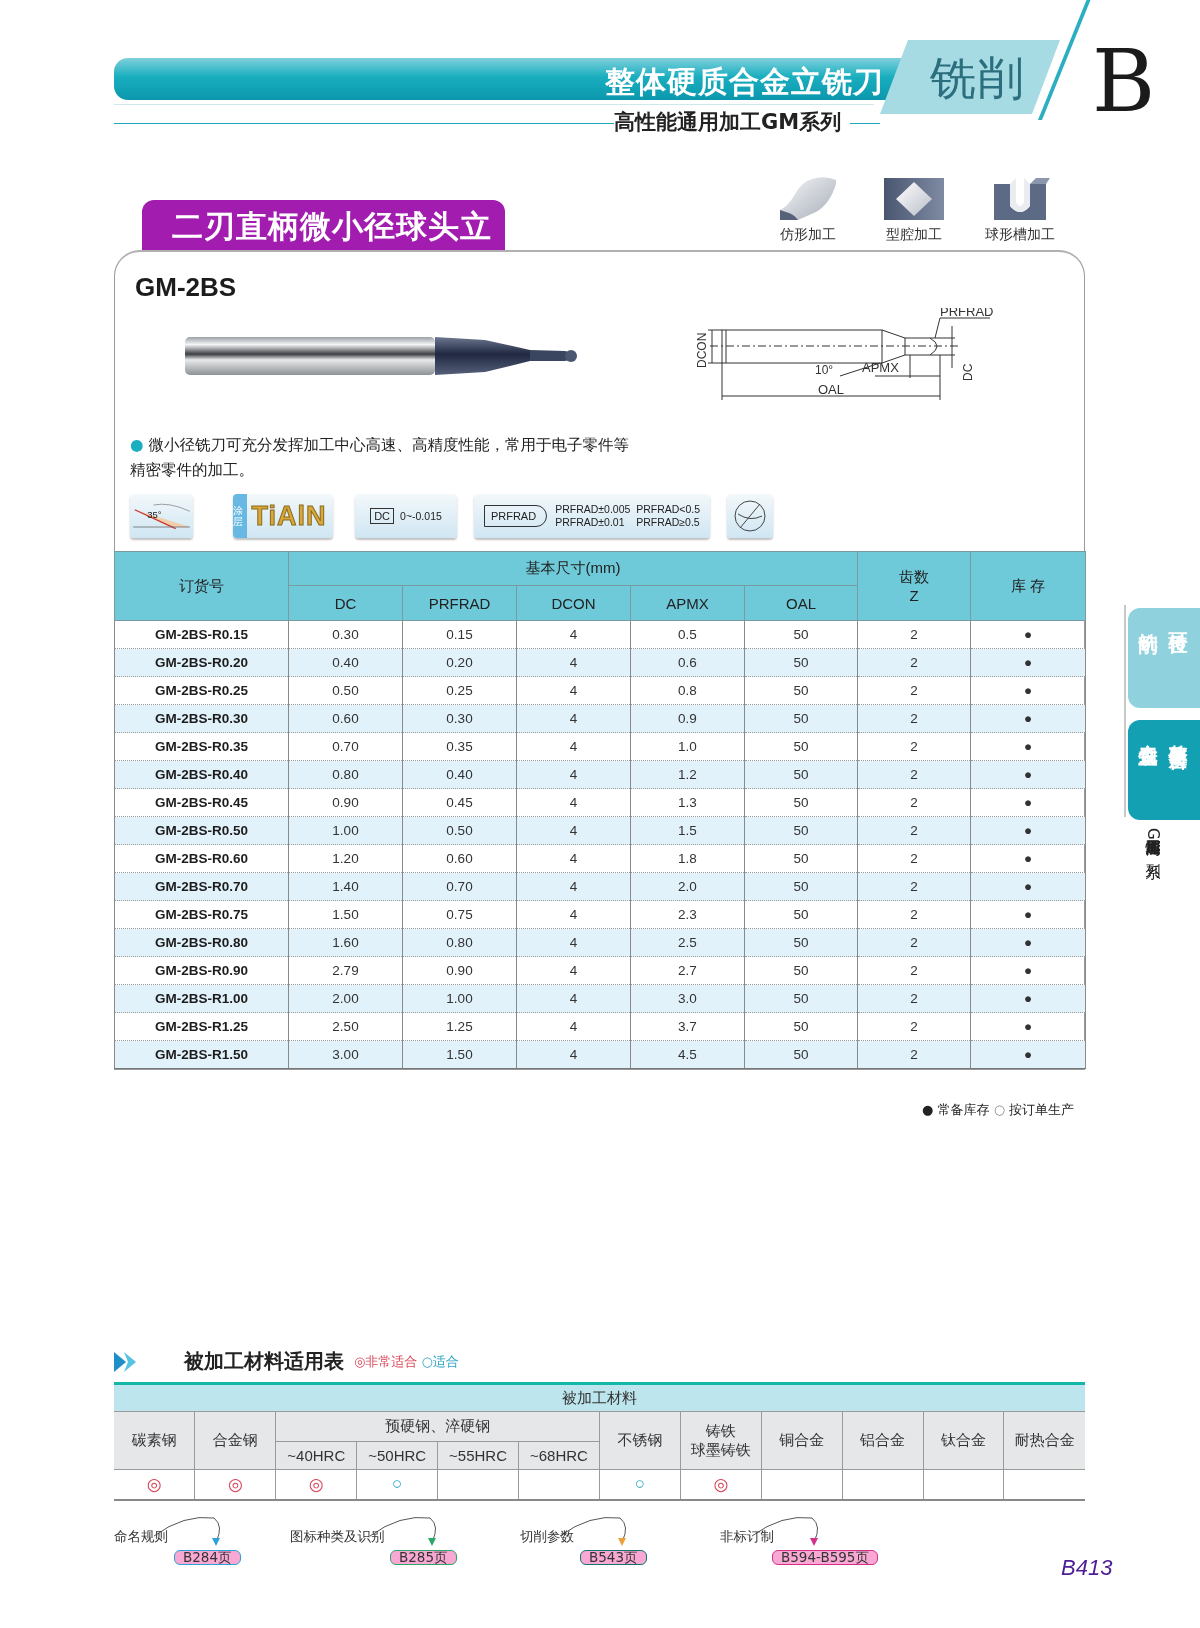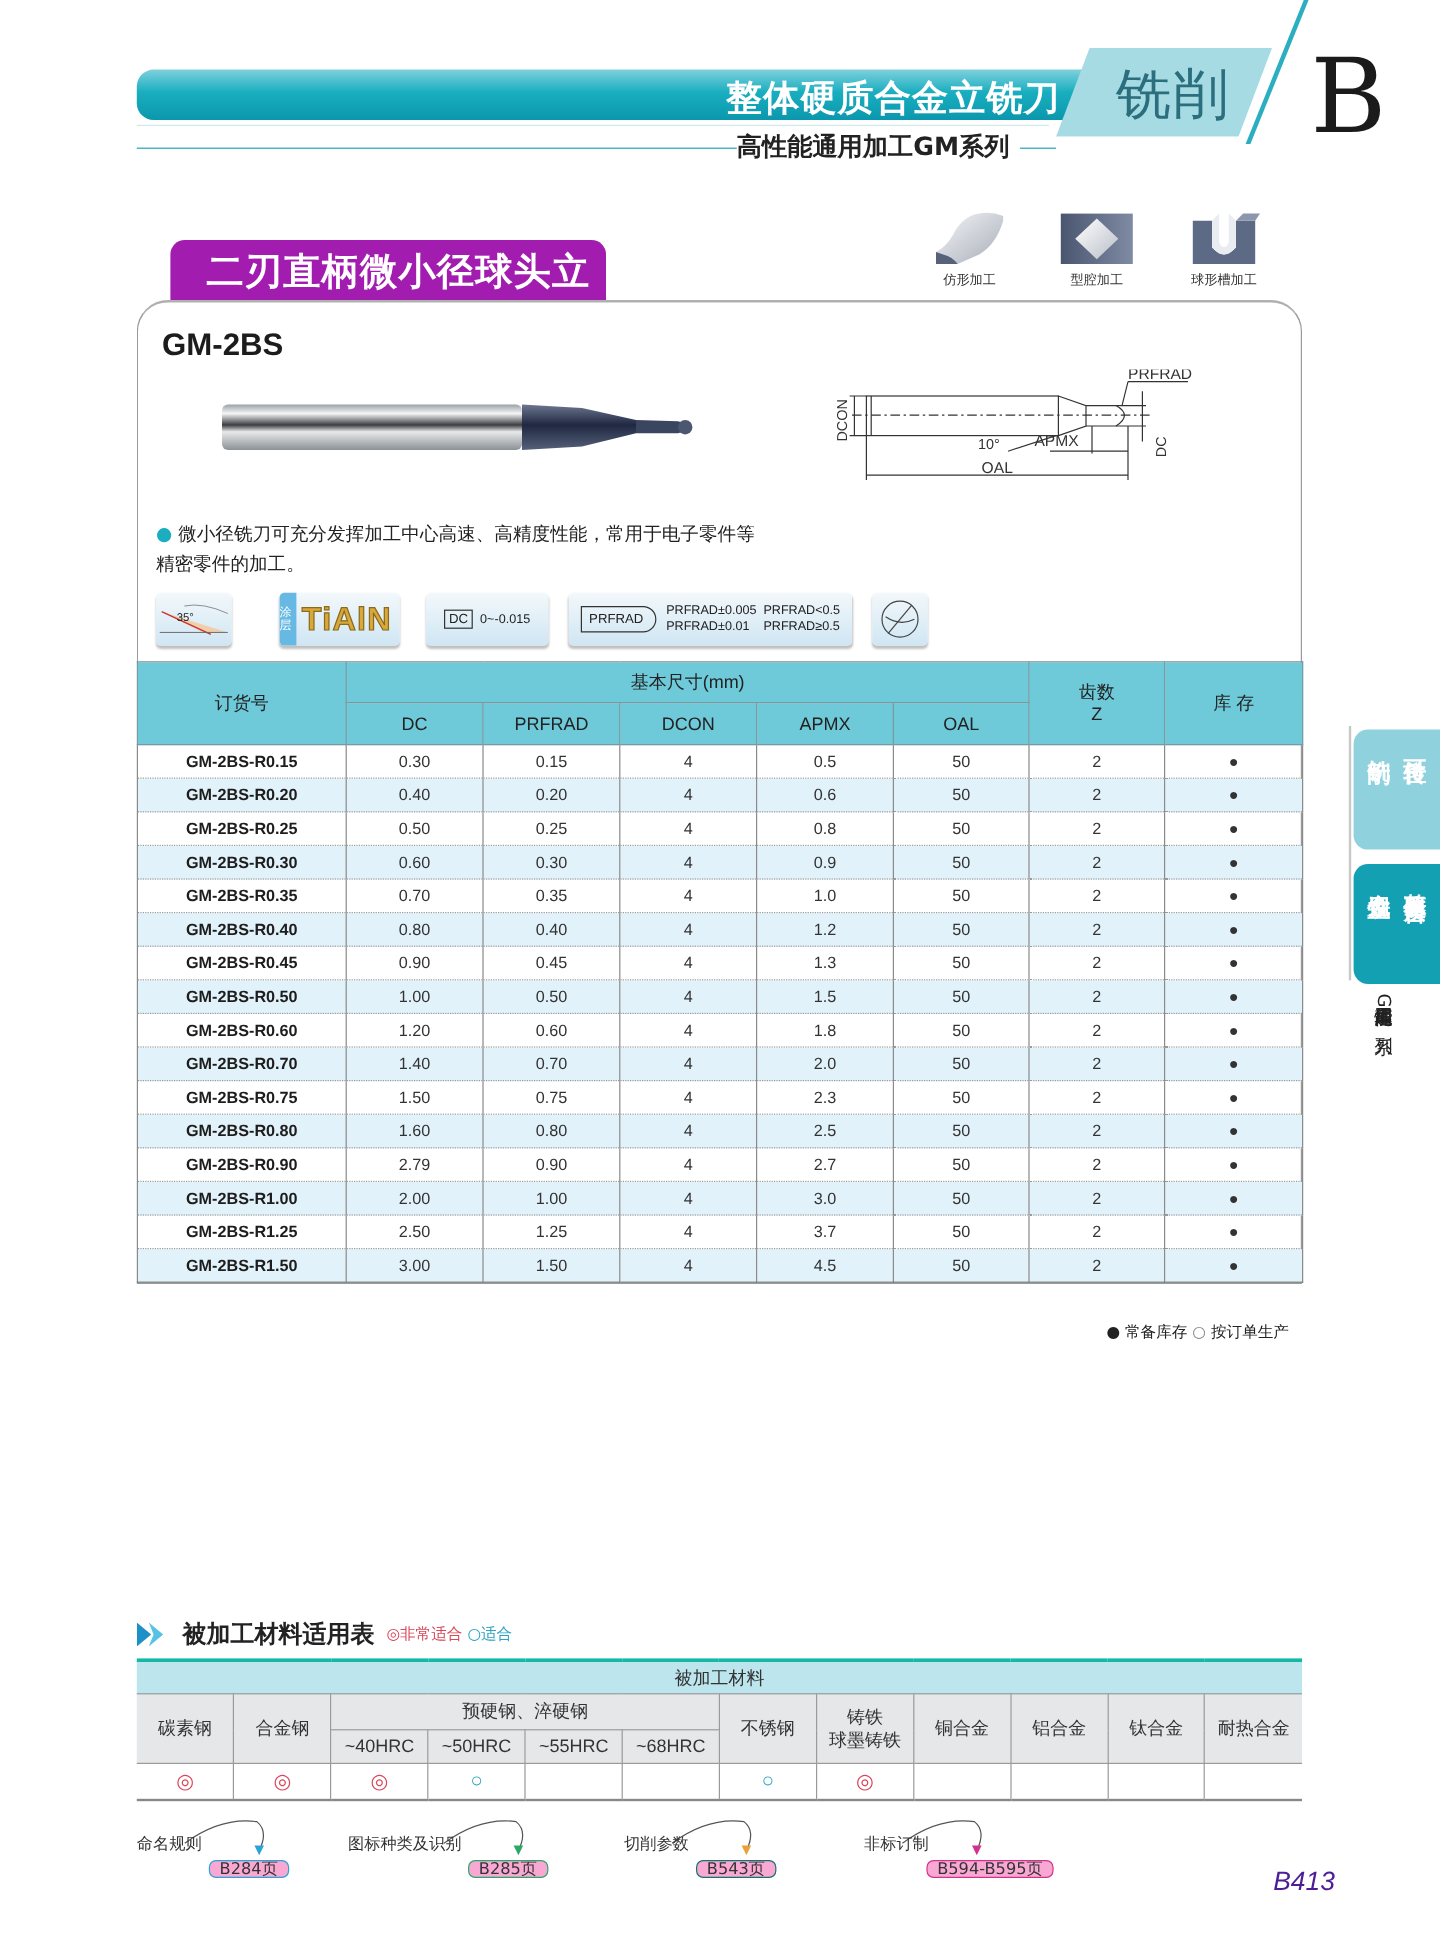--- a/index.html
+++ b/index.html
@@ -47,21 +47,21 @@
   .prod-tab {
     position: absolute; left: 142px; top: 200px; width: 363px; height: 50px;
     background: #a21caf; border-radius: 12px 12px 0 0;
   }
   .prod-tab-text {
     position: absolute; left: 30px; top: 6px; font-size: 31px; font-weight: bold; color: #fff; letter-spacing: 1px;
   }
   .apps { position: absolute; top: 176px; left: 770px; display: flex; gap: 30px; }
   .app { width: 76px; display: flex; flex-direction: column; align-items: center; }
   .app-pic { width: 64px; height: 46px; }
-  .app-label { font-size: 11px; margin-top: 4px; color: #333; }
+  .app-label { font-size: 14px; margin-top: 4px; color: #333; }
 
   
   .main-box {
     position: absolute; left: 114px; top: 250px; width: 971px; height: 820px;
     border: 1px solid #9a9a9a; border-top: 2px solid #b0b0b0; border-radius: 26px 26px 0 0;
   }
   .model {
     position: absolute; left: 135px; top: 272px; font-size: 26px; font-weight: bold; color: #1c1c1c; font-family: "Liberation Sans", sans-serif;
   }
   .tool-img { position: absolute; left: 185px; top: 330px; }
@@ -109,21 +109,21 @@
   }
   .side-tab.t1 { top: 608px; height: 100px; background: #8fd1dd; }
   .side-tab.t2 { top: 720px; height: 100px; background: #14a0b3; }
   .vcol { writing-mode: vertical-rl; font-size: 19px; font-weight: bold; color: #fff; letter-spacing: 1px; }
   .side-series {
     position: absolute; left: 1143px; top: 828px; writing-mode: vertical-rl; font-size: 15px; color: #222; letter-spacing: 0;
   }
 
   
   .mat-title { position: absolute; left: 114px; top: 1348px; display: flex; align-items: center; gap: 10px; }
-  .mat-title .t { font-size: 20px; font-weight: bold; color: #222; }
+  .mat-title .t { font-size: 20px; font-weight: bold; color: #222; margin-left: 32px; }
   .mat-title .lg { font-size: 13px; color: #333; }
   .ring-red { color: #d9475a; }
   .ring-blue { color: #2ba3c3; }
   .mat {
     position: absolute; left: 114px; top: 1382px; width: 971px; table-layout: fixed;
     font-family: "Liberation Sans", sans-serif;
   }
   .mat th { font-weight: normal; font-size: 15px; color: #333; border: 1px solid #9a9a9a; background: #e6e7e9; }
   .mat th.top { background: #bce5ed; height: 28px; border-top: 3px solid #14b8a6; }
   .mat th.h2 { height: 30px; }

